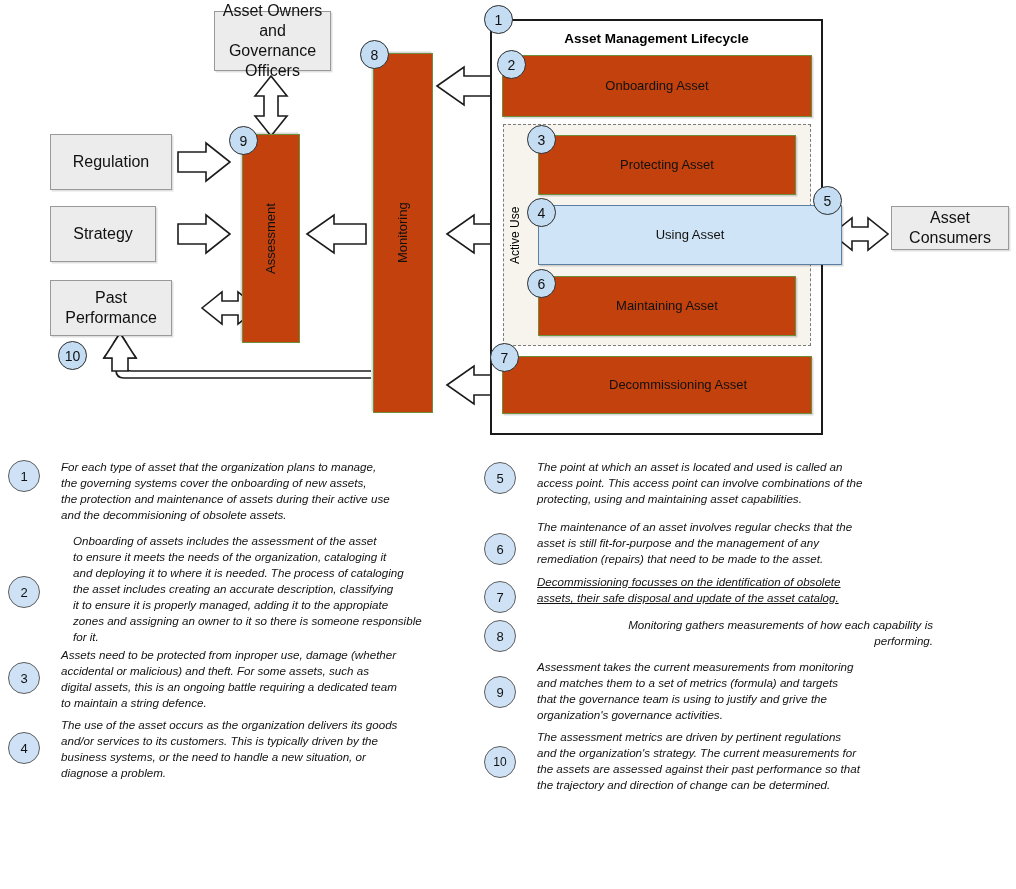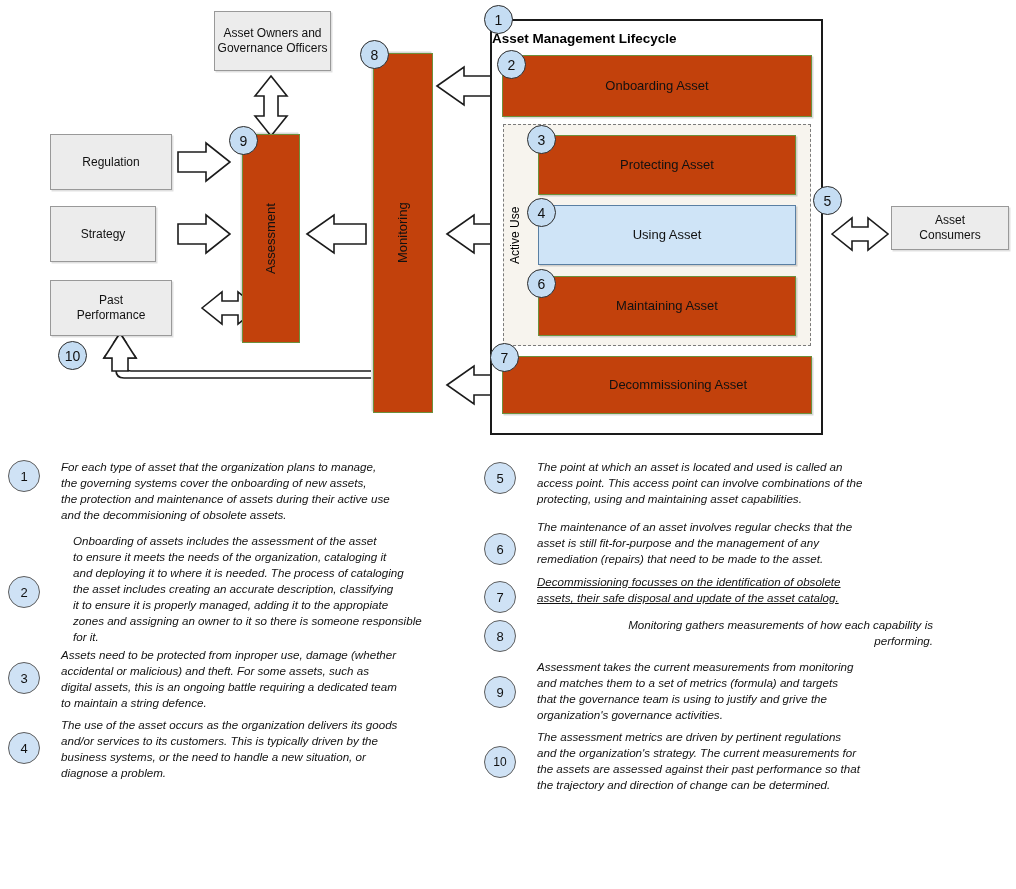--- a/index.html
+++ b/index.html
@@ -5,30 +5,30 @@
   html,body{margin:0;padding:0;background:#ffffff;}
   body{width:1016px;height:889px;position:relative;
        font-family:"Liberation Sans","DejaVu Sans",sans-serif;
        color:#000;-webkit-font-smoothing:antialiased;}
   .canvas{position:absolute;left:0;top:0;width:1016px;height:889px;overflow:hidden;}
 
   
   .box{position:absolute;box-sizing:border-box;display:flex;align-items:center;
        justify-content:center;text-align:center;line-height:1.25;}
   .grey{background:#ececec;border:1.5px solid #999999;box-shadow:1.5px 1.5px 0 rgba(0,0,0,.12);
-        font-size:12px;color:#111;}
+        font-size:16px;color:#111;}
   .green{background:#c2410c;border:1.5px solid #6d8f3c;box-shadow:1.5px 1.5px 0 rgba(0,0,0,.15);
          font-size:13px;color:#111;}
   .blue{background:#cfe4f7;border:1.5px solid #5a7fa3;box-shadow:1.5px 1.5px 0 rgba(0,0,0,.15);
         font-size:13px;color:#111;}
   .vert{writing-mode:vertical-rl;transform:rotate(180deg);}
 
   
   .frame{position:absolute;box-sizing:border-box;border:2.6px solid #1a1a1a;background:#ffffff;}
-  .frame-title{position:absolute;width:100%;font-weight:bold;font-size:13.5px;}
+  .frame-title{position:absolute;width:100%;text-align:center;font-weight:bold;font-size:13.5px;}
   .dashed{position:absolute;box-sizing:border-box;border:1.6px dashed #7b7b7b;background:#f7f4ee;}
 
   
   .badge{position:absolute;box-sizing:border-box;border-radius:50%;
          background:#c5ddf3;border:1.7px solid #2b2b2b;
          display:flex;align-items:center;justify-content:center;
          font-size:14px;color:#111;z-index:40;}
   .badge.sm{width:29px;height:29px;}
 
   
@@ -80,21 +80,21 @@
     <div class="frame-title" style="top:10px;">Asset Management Lifecycle</div>
   </div>
 
   <div class="dashed" style="left:503px;top:124px;width:308px;height:222px;"></div>
   <div class="box vert" style="left:506px;top:180px;width:18px;height:110px;font-size:12px;">Active Use</div>
 
   <div class="box green" style="left:502px;top:55px;width:310px;height:62px;">Onboarding Asset</div>
 
   <div class="box green" style="left:538px;top:135px;width:258px;height:60px;">Protecting Asset</div>
 
-  <div class="box blue" style="left:538px;top:205px;width:258px;height:60px;">Using Asset</div>
+  <div class="box blue" style="left:538px;top:205px;width:304px;height:60px;">Using Asset</div>
 
   <div class="box green" style="left:538px;top:276px;width:258px;height:60px;">Maintaining Asset</div>
 
   <div class="box green" style="left:502px;top:356px;width:310px;height:58px;padding-left:42px;">Decommissioning Asset</div>
 
   <div class="box green vert" style="left:242px;top:134px;width:58px;height:209px;">Assessment</div>
 
   <div class="box green vert" style="left:373px;top:53px;width:60px;height:360px;">Monitoring</div>
 
   <div class="box grey" style="left:214px;top:11px;width:117px;height:60px;white-space:pre-line;">Asset Owners and

